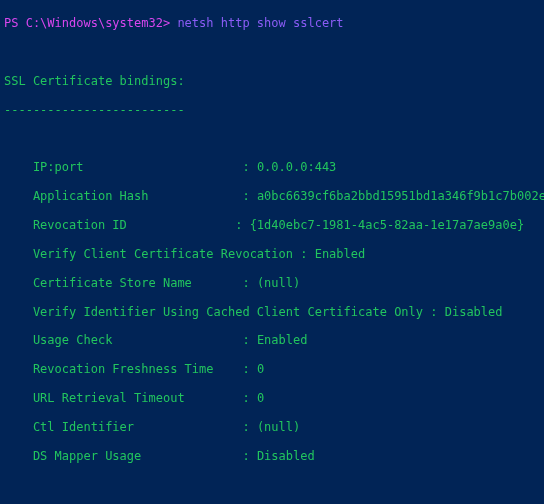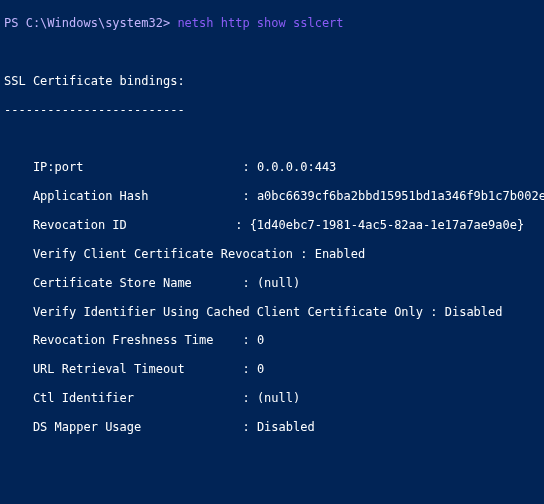--- a/index.html
+++ b/index.html
@@ -12,47 +12,48 @@
       line-height: 14.4px;
       width: 544px;
       height: 504px;
       overflow: hidden;
     }
     .terminal {
       padding: 2px 4px;
       white-space: pre;
     }
     .prompt {
-      color: #c4b5fd;
+      color: #d946ef;
     }
     .command {
       color: #8b5cf6;
     }
     .output {
-      color: #ffffff;
+      color: #22c55e;
     }
     .row {
       display: block;
     }
   </style>
 </head>
 <body>
 
 <div class="terminal">
 <span class="row"><span class="prompt">PS C:\Windows\system32&gt; </span><span class="command">netsh http show sslcert</span></span>
 <span class="row"> </span>
 <span class="row output">SSL Certificate bindings:</span>
 <span class="row output">-------------------------</span>
 <span class="row"> </span>
 <span class="row output"><span>    IP:port                      : </span><span>0.0.0.0:443</span></span>
 <span class="row output"><span>    Application Hash             : </span><span>a0bc6639cf6ba2bbd15951bd1a346f9b1c7b002e</span></span>
 <span class="row output"><span>    Revocation ID               : </span><span>{1d40ebc7-1981-4ac5-82aa-1e17a7ae9a0e}</span></span>
 <span class="row output">    Verify Client Certificate Revocation : Enabled</span>
 <span class="row output"><span>    Certificate Store Name       : </span><span>(null)</span></span>
 <span class="row output">    Verify Identifier Using Cached Client Certificate Only : Disabled</span>
+<span class="row output"><span>    Usage Check                  : </span><span>Enabled</span></span>
 <span class="row output"><span>    Revocation Freshness Time    : </span><span>0</span></span>
 <span class="row output"><span>    URL Retrieval Timeout        : </span><span>0</span></span>
 <span class="row output"><span>    Ctl Identifier               : </span><span>(null)</span></span>
 <span class="row output"><span>    DS Mapper Usage              : </span><span>Disabled</span></span>
 
 
 
 
 
 

